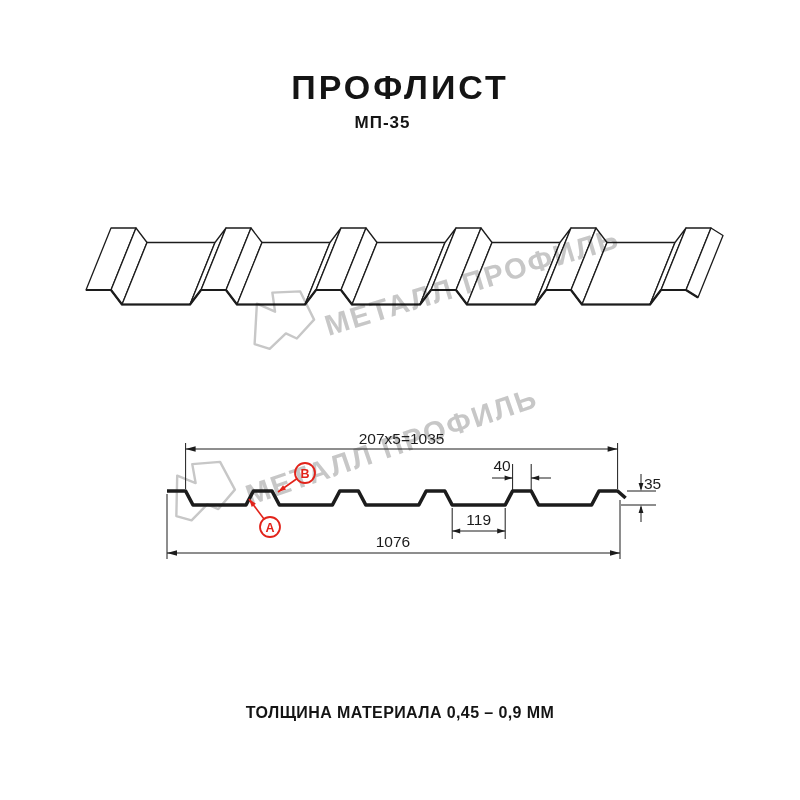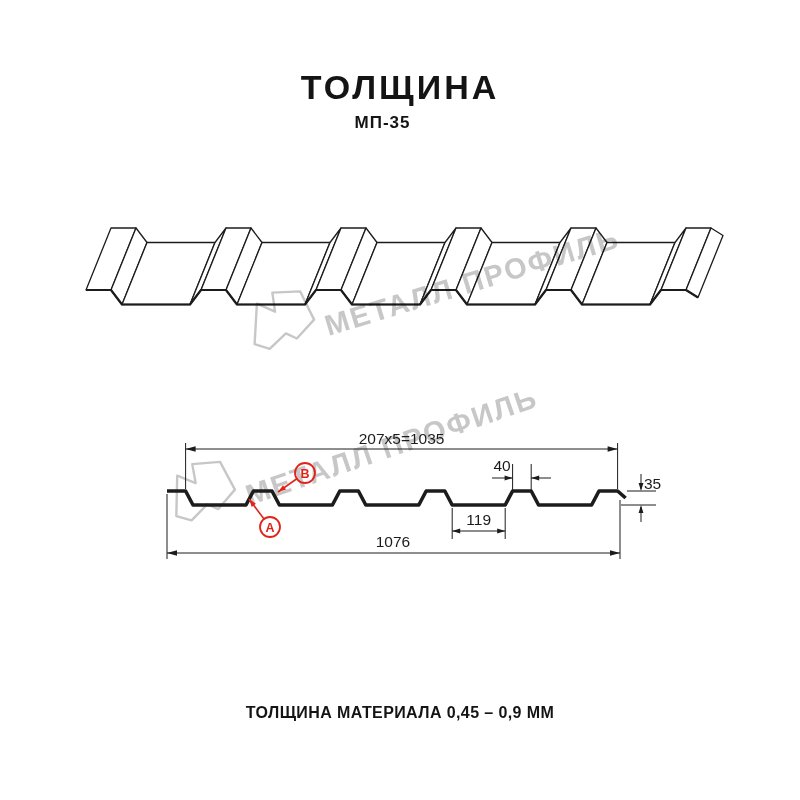--- a/index.html
+++ b/index.html
@@ -18,21 +18,21 @@
   .footer{
     position:absolute;top:704px;left:0;width:800px;text-align:center;
     font-size:16px;font-weight:600;letter-spacing:0.4px;color:#141414;
   }
   svg{position:absolute;top:0;left:0;}
   .wm{mix-blend-mode:multiply;}
 </style>
 </head>
 <body>
 
-<div class="title">ТОЛЩИНА</div>
+<div class="title">ПРОФЛИСТ</div>
 <div class="subtitle">МП-35</div>
 
 <svg id="diagram" width="800" height="800" viewBox="0 0 800 800">
     <g>
       <polygon points="86,290 111,290 136,228 111,228" fill="#ffffff" stroke="#1c1c1c" stroke-width="1.3" stroke-linejoin="round"></polygon>
       <polygon points="111,290 122,304.5 147,242.5 136,228" fill="#ffffff" stroke="#1c1c1c" stroke-width="1.3" stroke-linejoin="round"></polygon>
       <polygon points="122,304.5 190,304.5 215,242.5 147,242.5" fill="#ffffff" stroke="#1c1c1c" stroke-width="1.3" stroke-linejoin="round"></polygon>
       <polygon points="190,304.5 201,290 226,228 215,242.5" fill="#ffffff" stroke="#1c1c1c" stroke-width="1.3" stroke-linejoin="round"></polygon>
       <polygon points="201,290 226,290 251,228 226,228" fill="#ffffff" stroke="#1c1c1c" stroke-width="1.3" stroke-linejoin="round"></polygon>
       <polygon points="226,290 237,304.5 262,242.5 251,228" fill="#ffffff" stroke="#1c1c1c" stroke-width="1.3" stroke-linejoin="round"></polygon>

